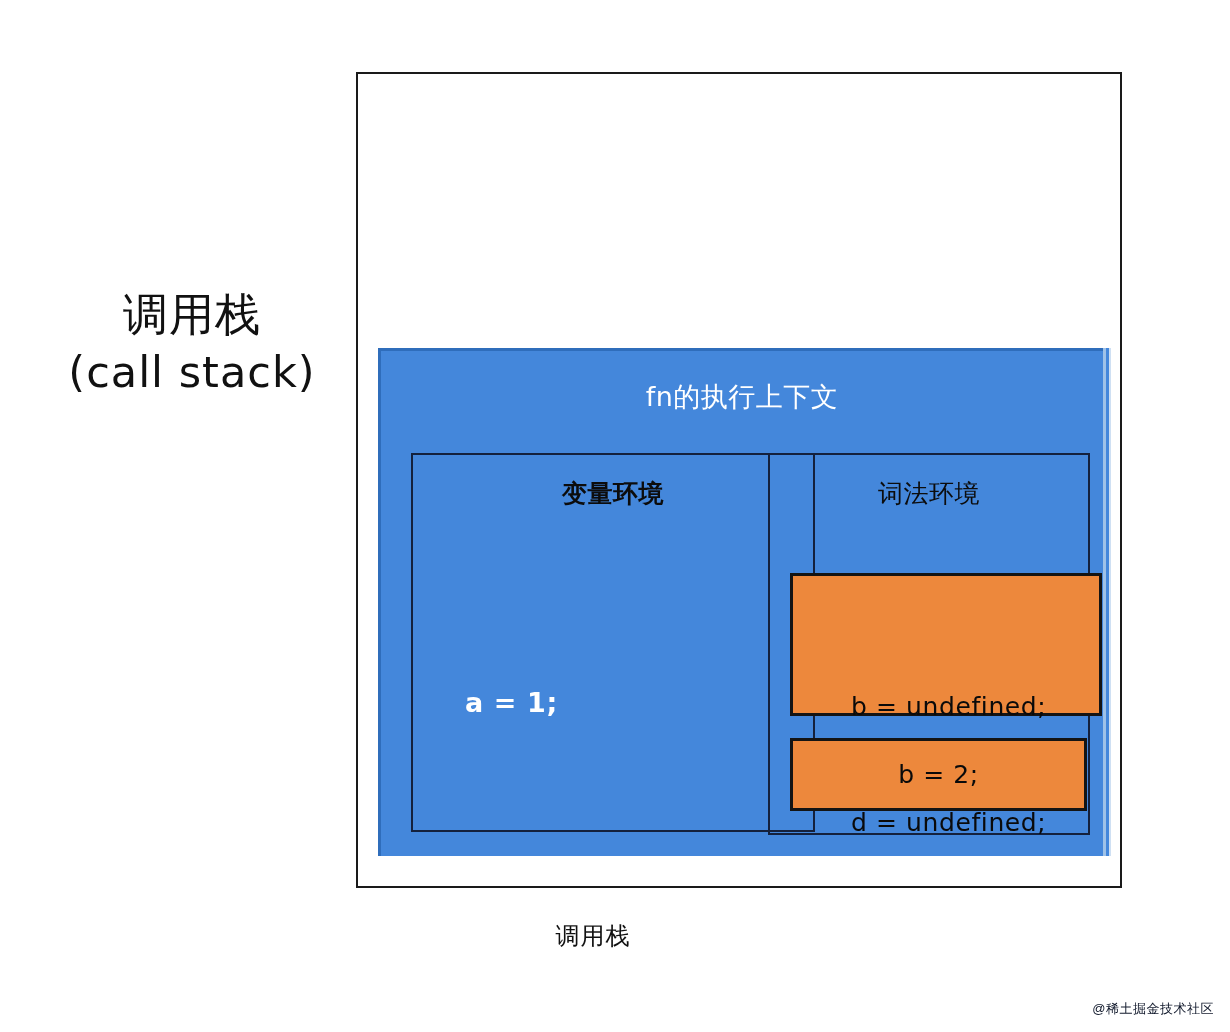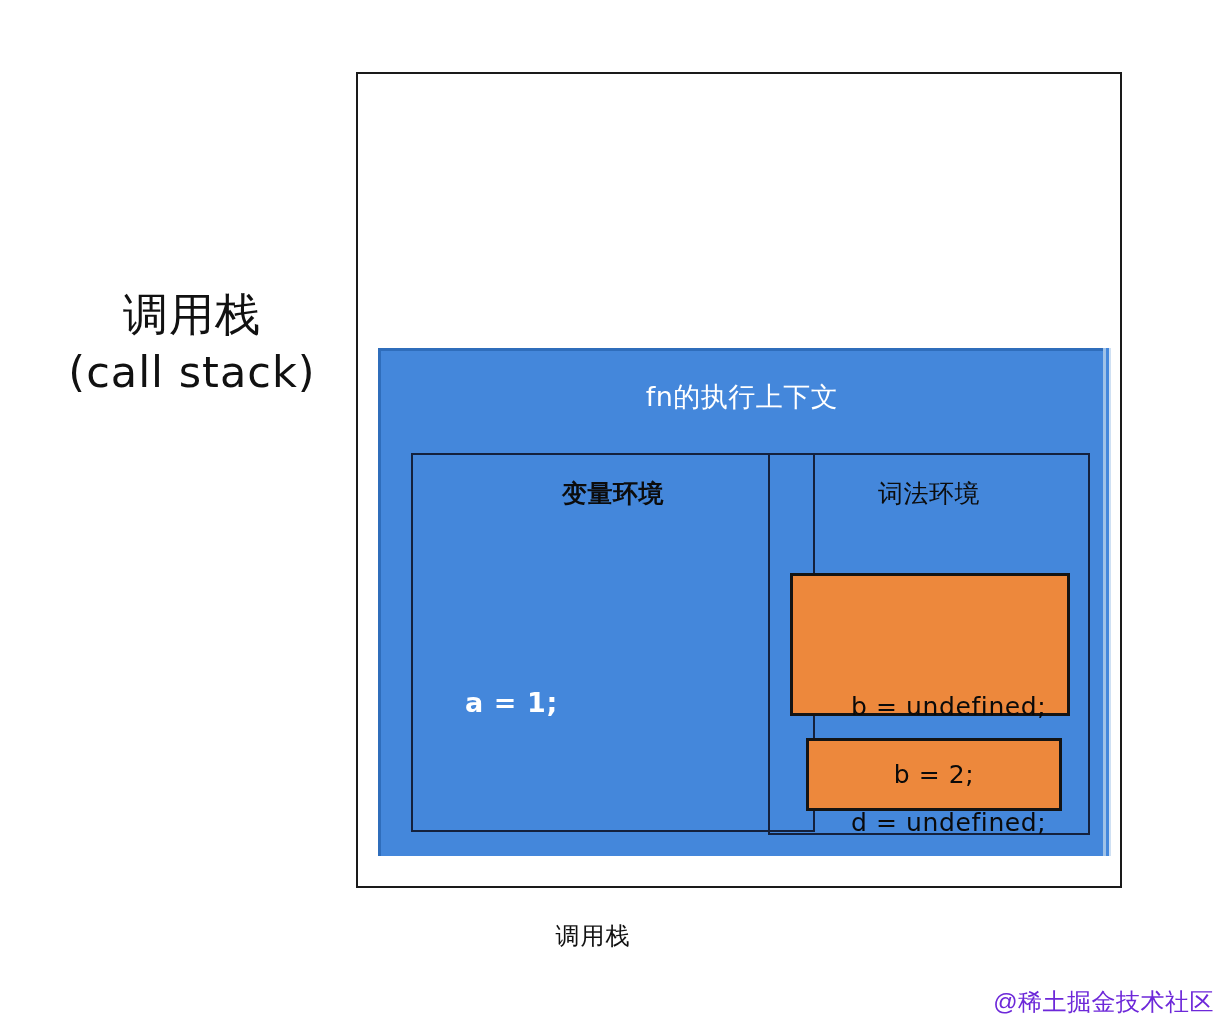--- a/index.html
+++ b/index.html
@@ -141,34 +141,34 @@
     border: 3px solid #141414;
     box-sizing: border-box;
     color: #0a0a0a;
     font-family: "DejaVu Sans", sans-serif;
     font-size: 25px;
     letter-spacing: 0.6px;
   }
   #hoisted-vars-box {
     left: 20px;
     top: 118px;
-    width: 280px;
+    width: 312px;
     height: 143px;
   }
   #hoisted-vars-box .code-stack {
     position: absolute;
     left: 58px;
     top: 34px;
     line-height: 1.55;
     white-space: pre;
   }
   #assigned-var-box {
-    left: 36px;
+    left: 20px;
     top: 283px;
-    width: 256px;
+    width: 297px;
     height: 73px;
     display: flex;
     align-items: center;
     justify-content: center;
   }
   .code-line { display: block; }
 
   
   #caption {
     position: absolute;
@@ -184,23 +184,23 @@
   #caption-shift {
     position: relative;
     left: -22px;
   }
 
   
   #watermark {
     position: absolute;
     right: 16px;
     bottom: 14px;
-    color: #6d28d9;
+    color: #0f172a;
     font-family: "Liberation Sans", sans-serif;
-    font-size: 24px;
+    font-size: 13px;
     letter-spacing: 0.5px;
   }
 </style>
 </head>
 <body>
 
 <div id="canvas">
 
   <div id="stack-label">
     <span class="ln-cn">调用栈</span>

